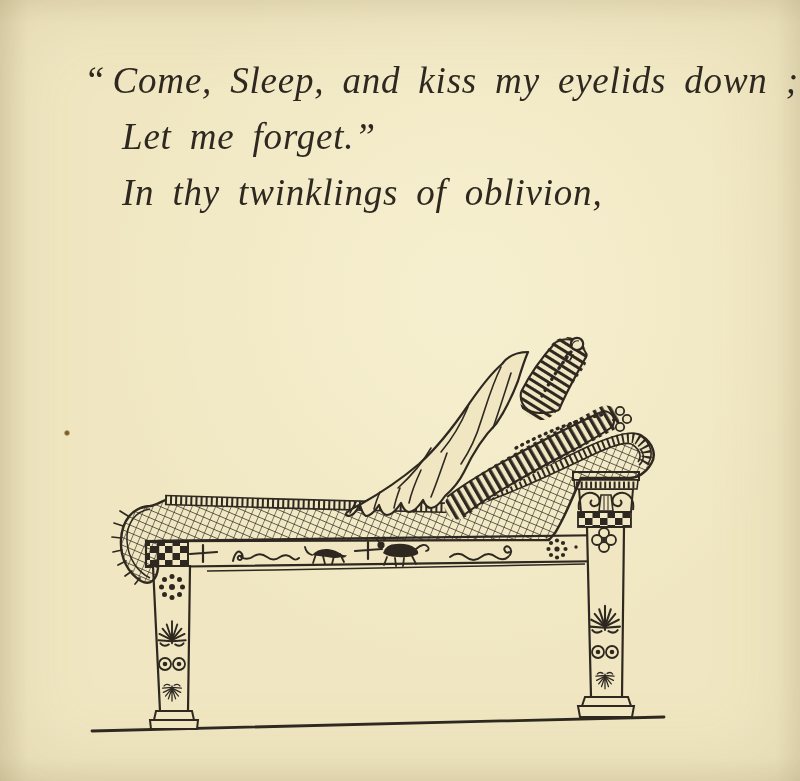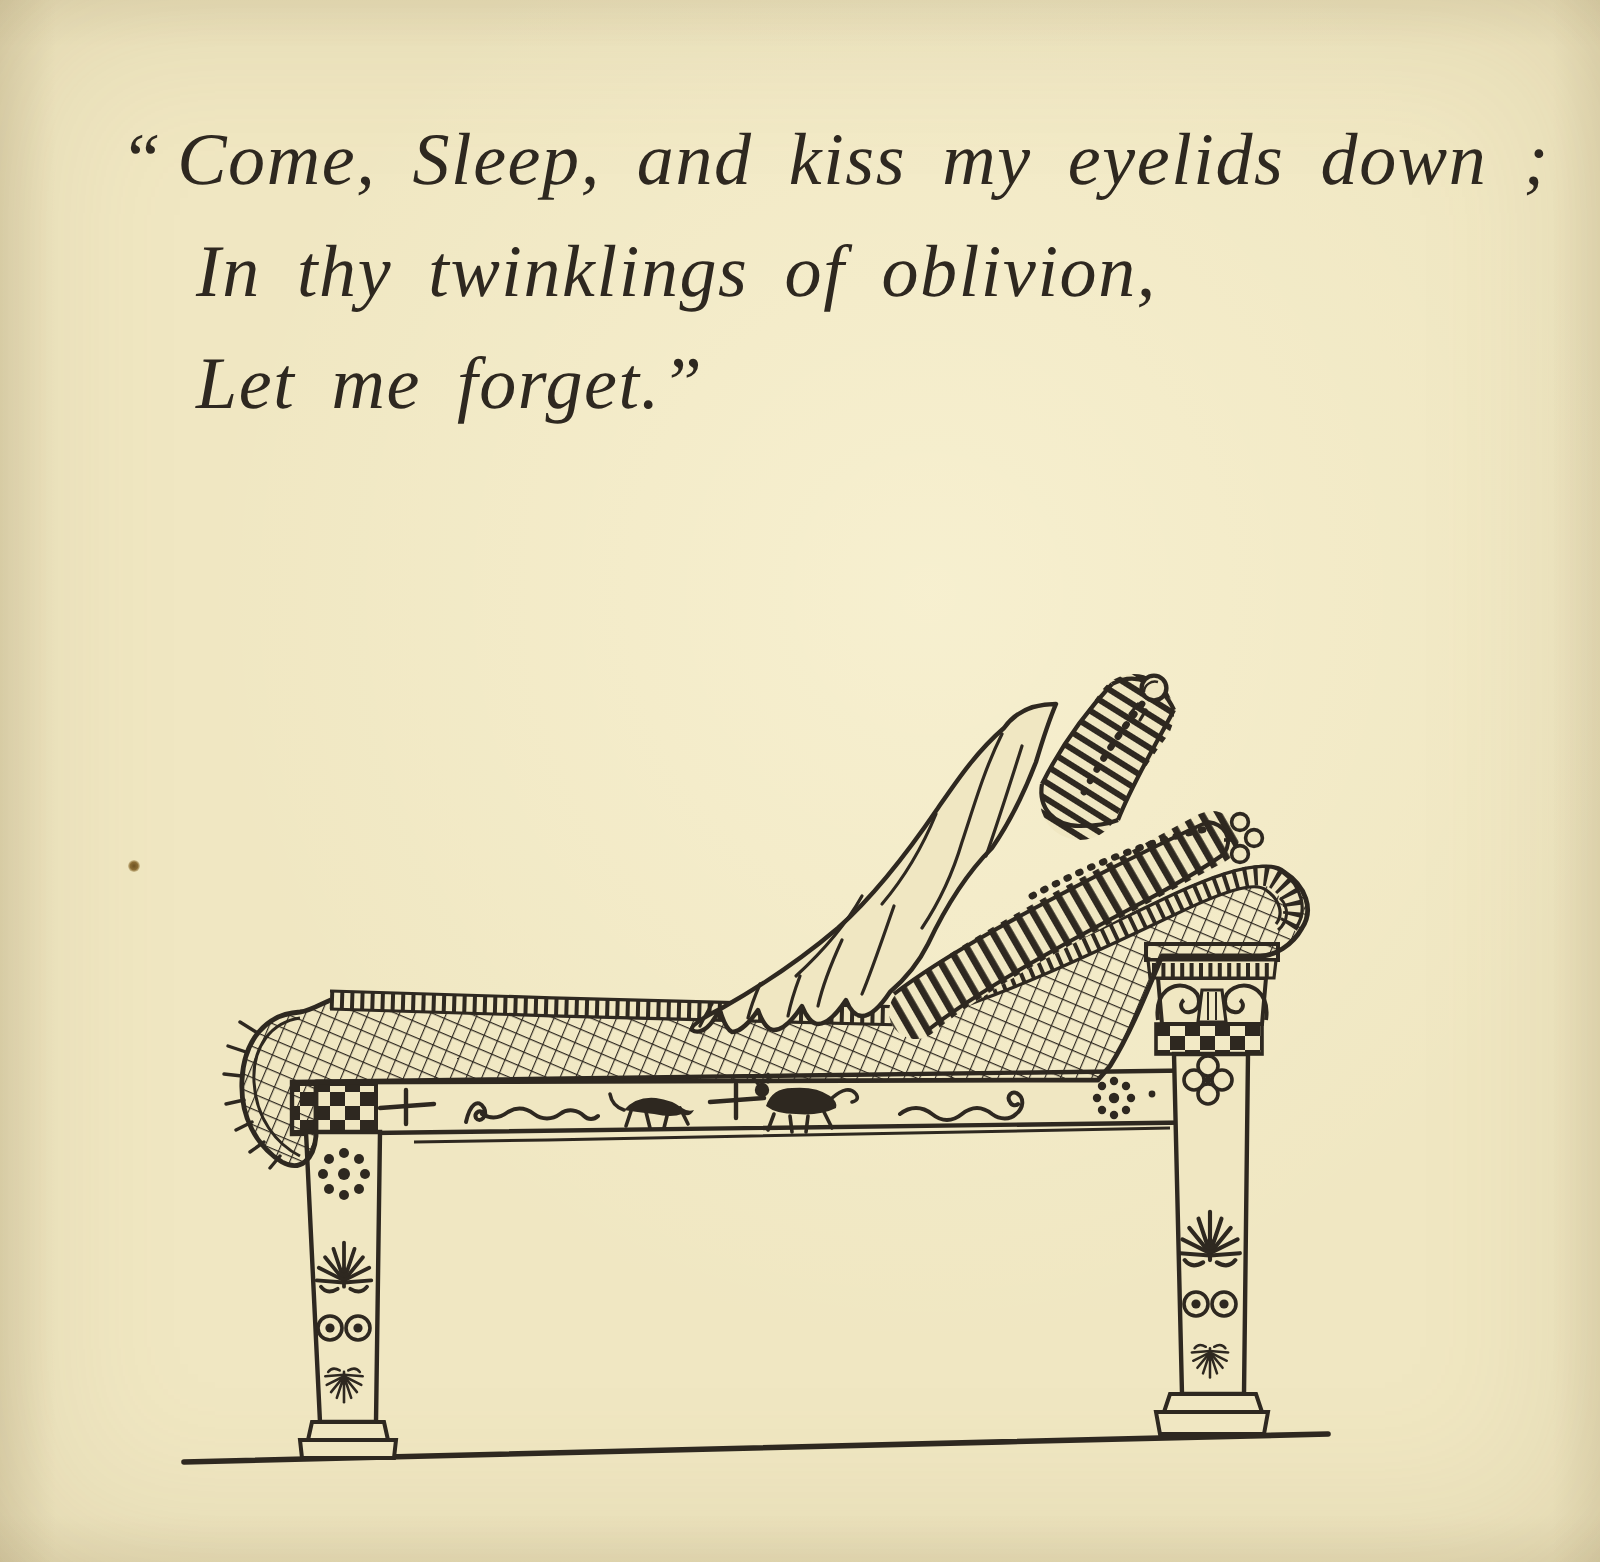--- a/index.html
+++ b/index.html
@@ -19,38 +19,38 @@
   .poem{
     position:absolute;left:60px;top:53px;
     font-style:italic;
     font-size:37px;
     line-height:56px;
     color:#2e2820;
     letter-spacing:.8px;
     word-spacing:8px;
     white-space:nowrap;
   }
-  .poem .line{display:block;}
+  .poem .line{display:block;margin-left:24px;}
   .poem .line.indented{padding-left:38px;}
   .poem .openq{margin-right:8px;letter-spacing:0;}
   .speck{
     position:absolute;left:64px;top:430px;width:6px;height:6px;border-radius:50%;
     background:radial-gradient(circle, #6d5222 0%, #8a6c33 45%, rgba(160,130,70,.35) 70%, rgba(160,130,70,0) 100%);
   }
   svg.illo{position:absolute;left:0;top:0;}
 </style>
 </head>
 <body>
 
 <div class="page">
 
   <div class="poem">
     <span class="line"><span class="openq">“</span><span>Come, Sleep, and kiss my eyelids down ;</span></span>
+    <span class="line indented">Let me forget.”</span>
     <span class="line indented">In thy twinklings of oblivion,</span>
-    <span class="line indented">Let me forget.”</span>
   </div>
 
   <div class="speck"></div>
 
   <svg class="illo" width="800" height="781" viewBox="0 0 800 781" role="img" aria-label="Pen-and-ink drawing of an ancient Greek couch (kline) with a cross-hatched mattress, striped bolster and pillow, draped cloth, decorated rail and two ornamented legs, the right one with an Ionic capital">
     <defs>
       <pattern id="xh" patternUnits="userSpaceOnUse" width="7.2" height="7.2" patternTransform="rotate(23)">
         <path d="M0,0H7.2M0,0V7.2" stroke="#2e2820" stroke-width="1.15" fill="none"></path>
       </pattern>
       <pattern id="stB" patternUnits="userSpaceOnUse" width="7.5" height="7.5" patternTransform="rotate(-30)">

